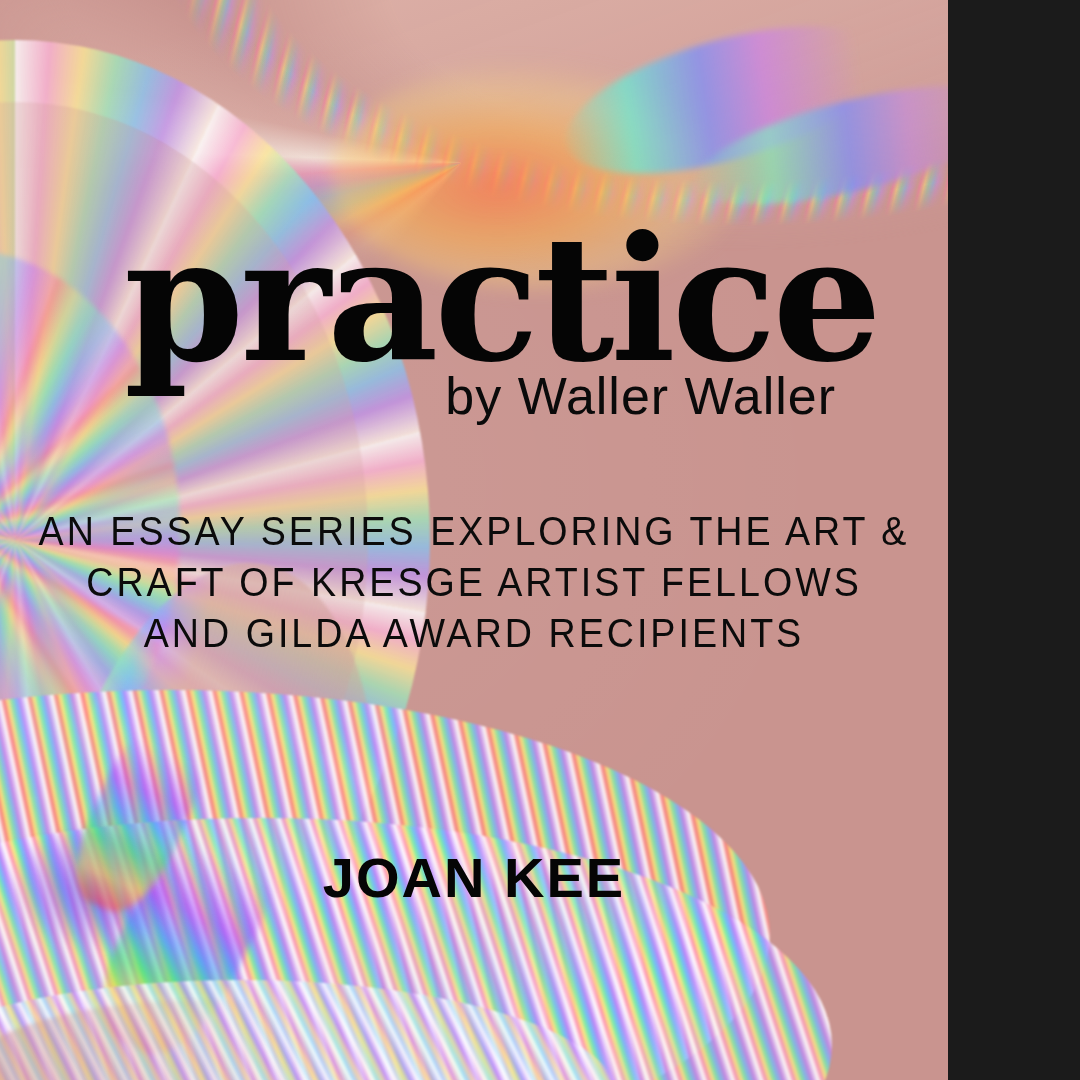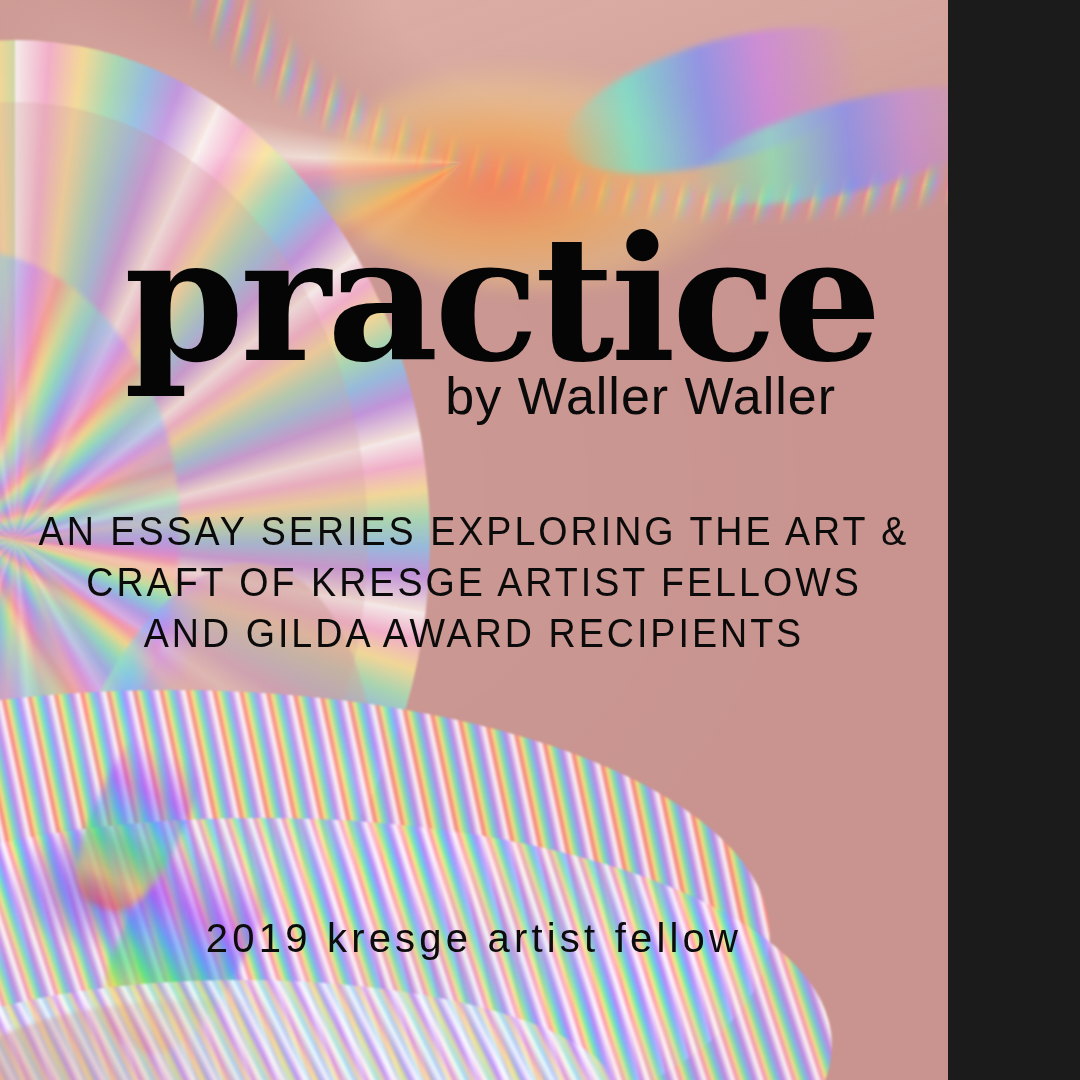--- a/index.html
+++ b/index.html
@@ -413,17 +413,17 @@
 
     <div class="byline">by Waller Waller</div>
 
     <div class="blurb">
       <div>AN ESSAY SERIES EXPLORING THE ART &amp;</div>
       <div>CRAFT OF KRESGE ARTIST FELLOWS</div>
       <div>AND GILDA AWARD RECIPIENTS</div>
     </div>
 
 
-
-    <div class="credit">2019 kresge artist fellow</div>
+    <div class="artist">JOAN KEE</div>
+
   </div>
 
 </div>
 
 </body></html>

